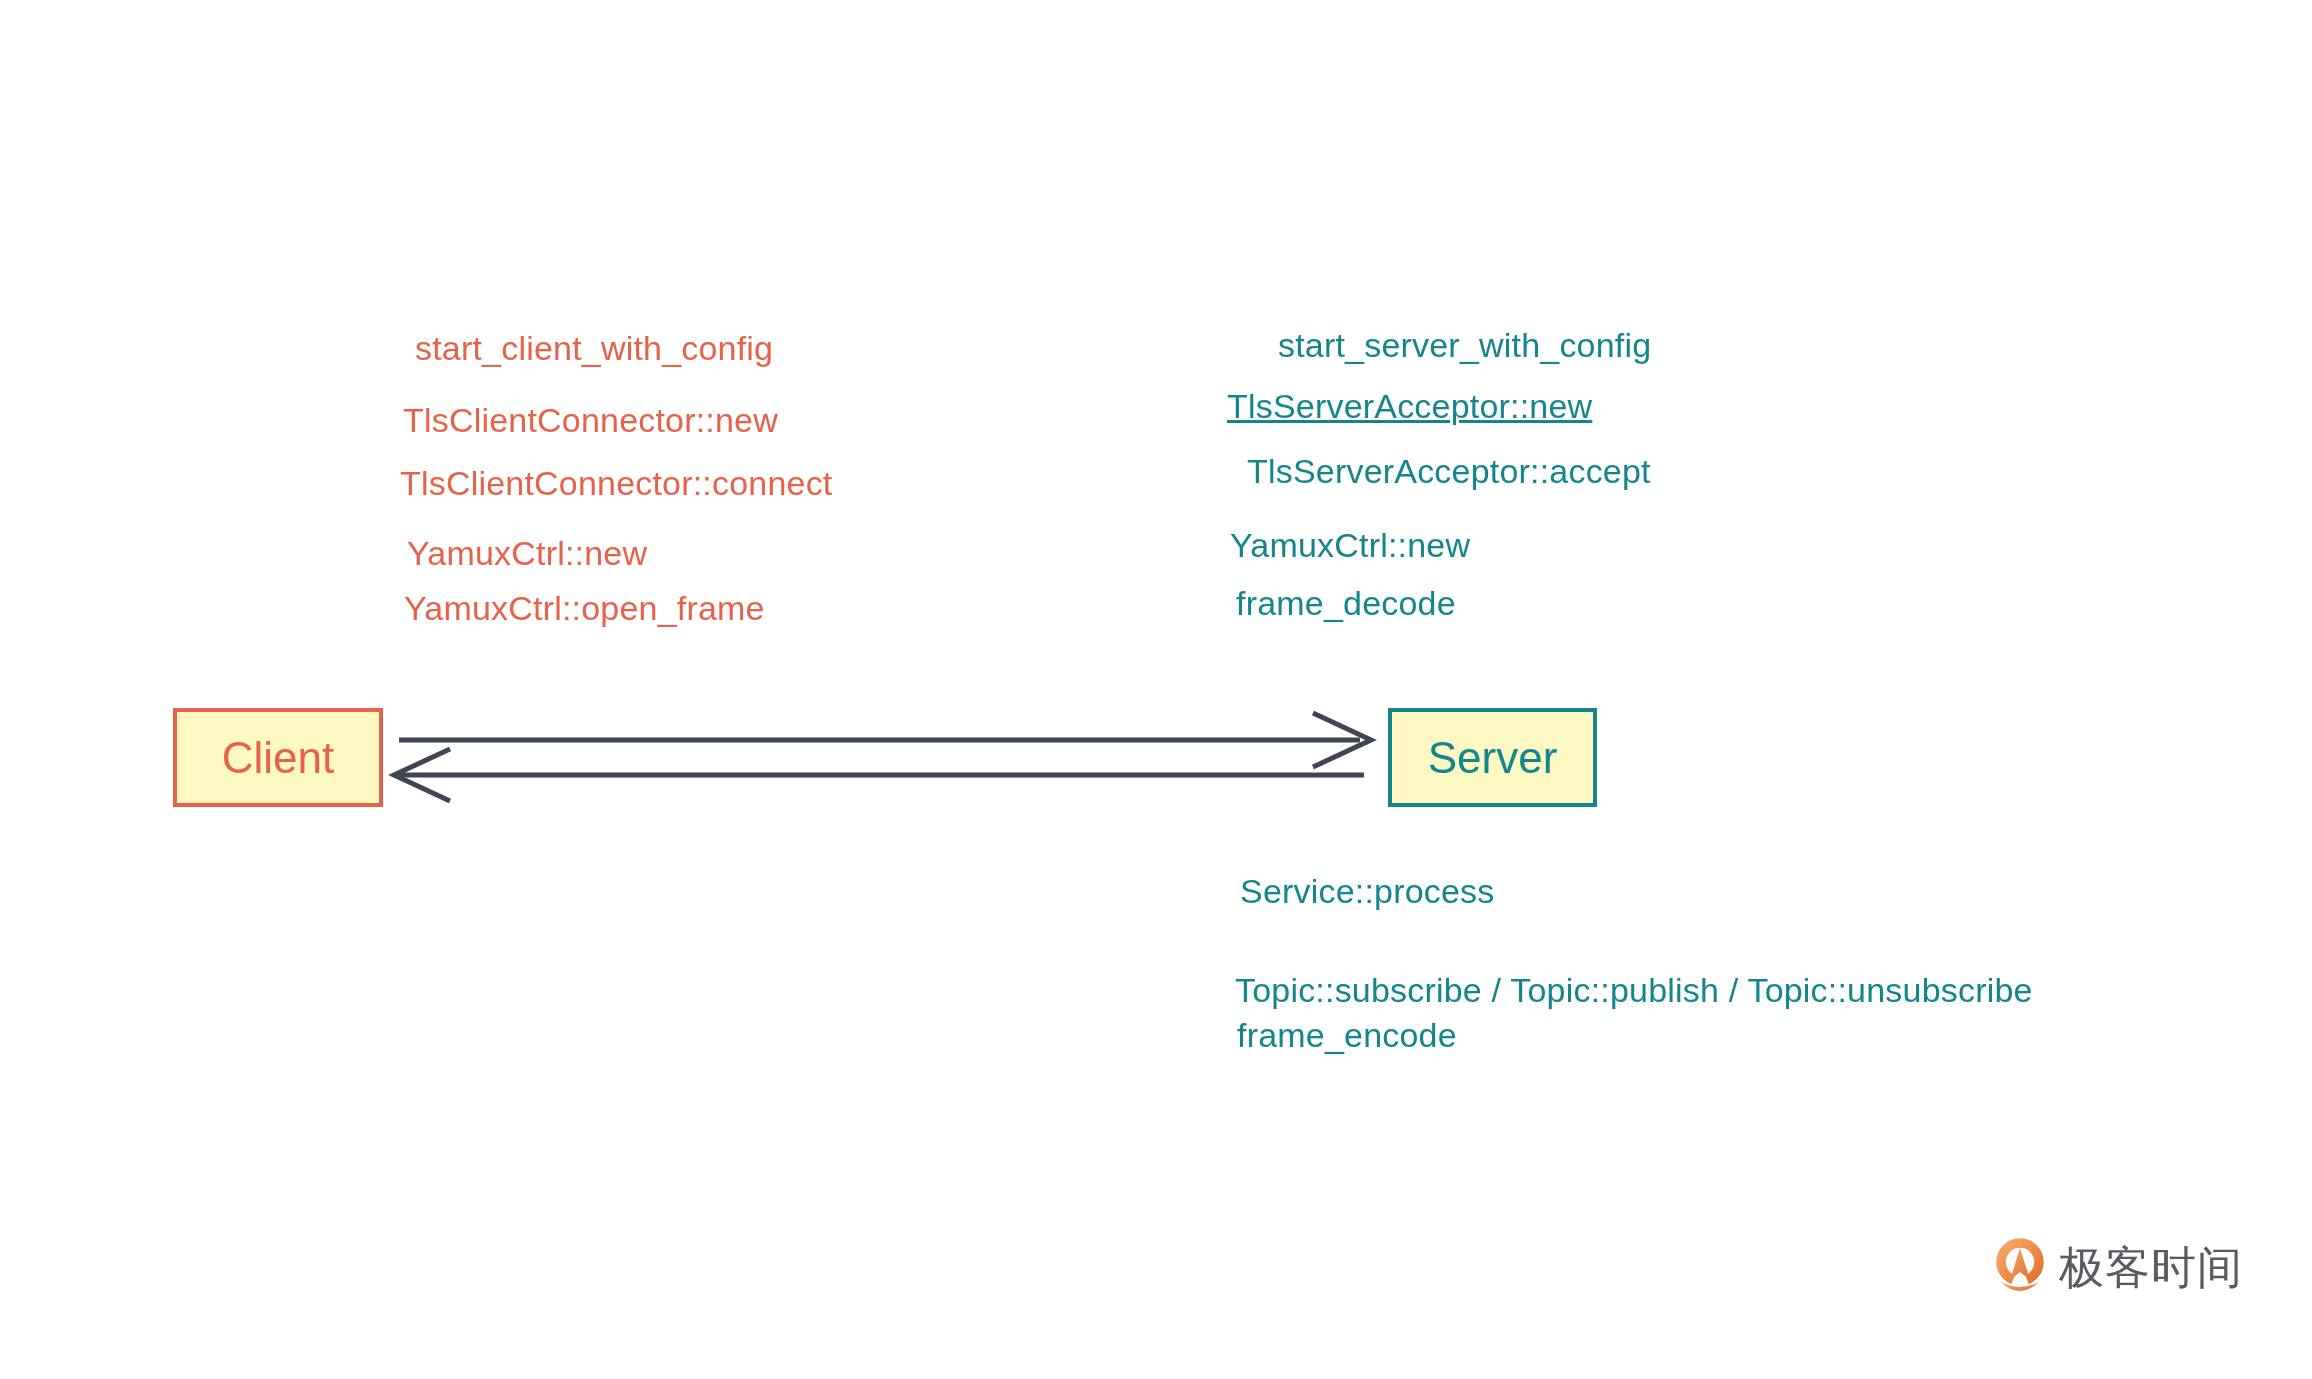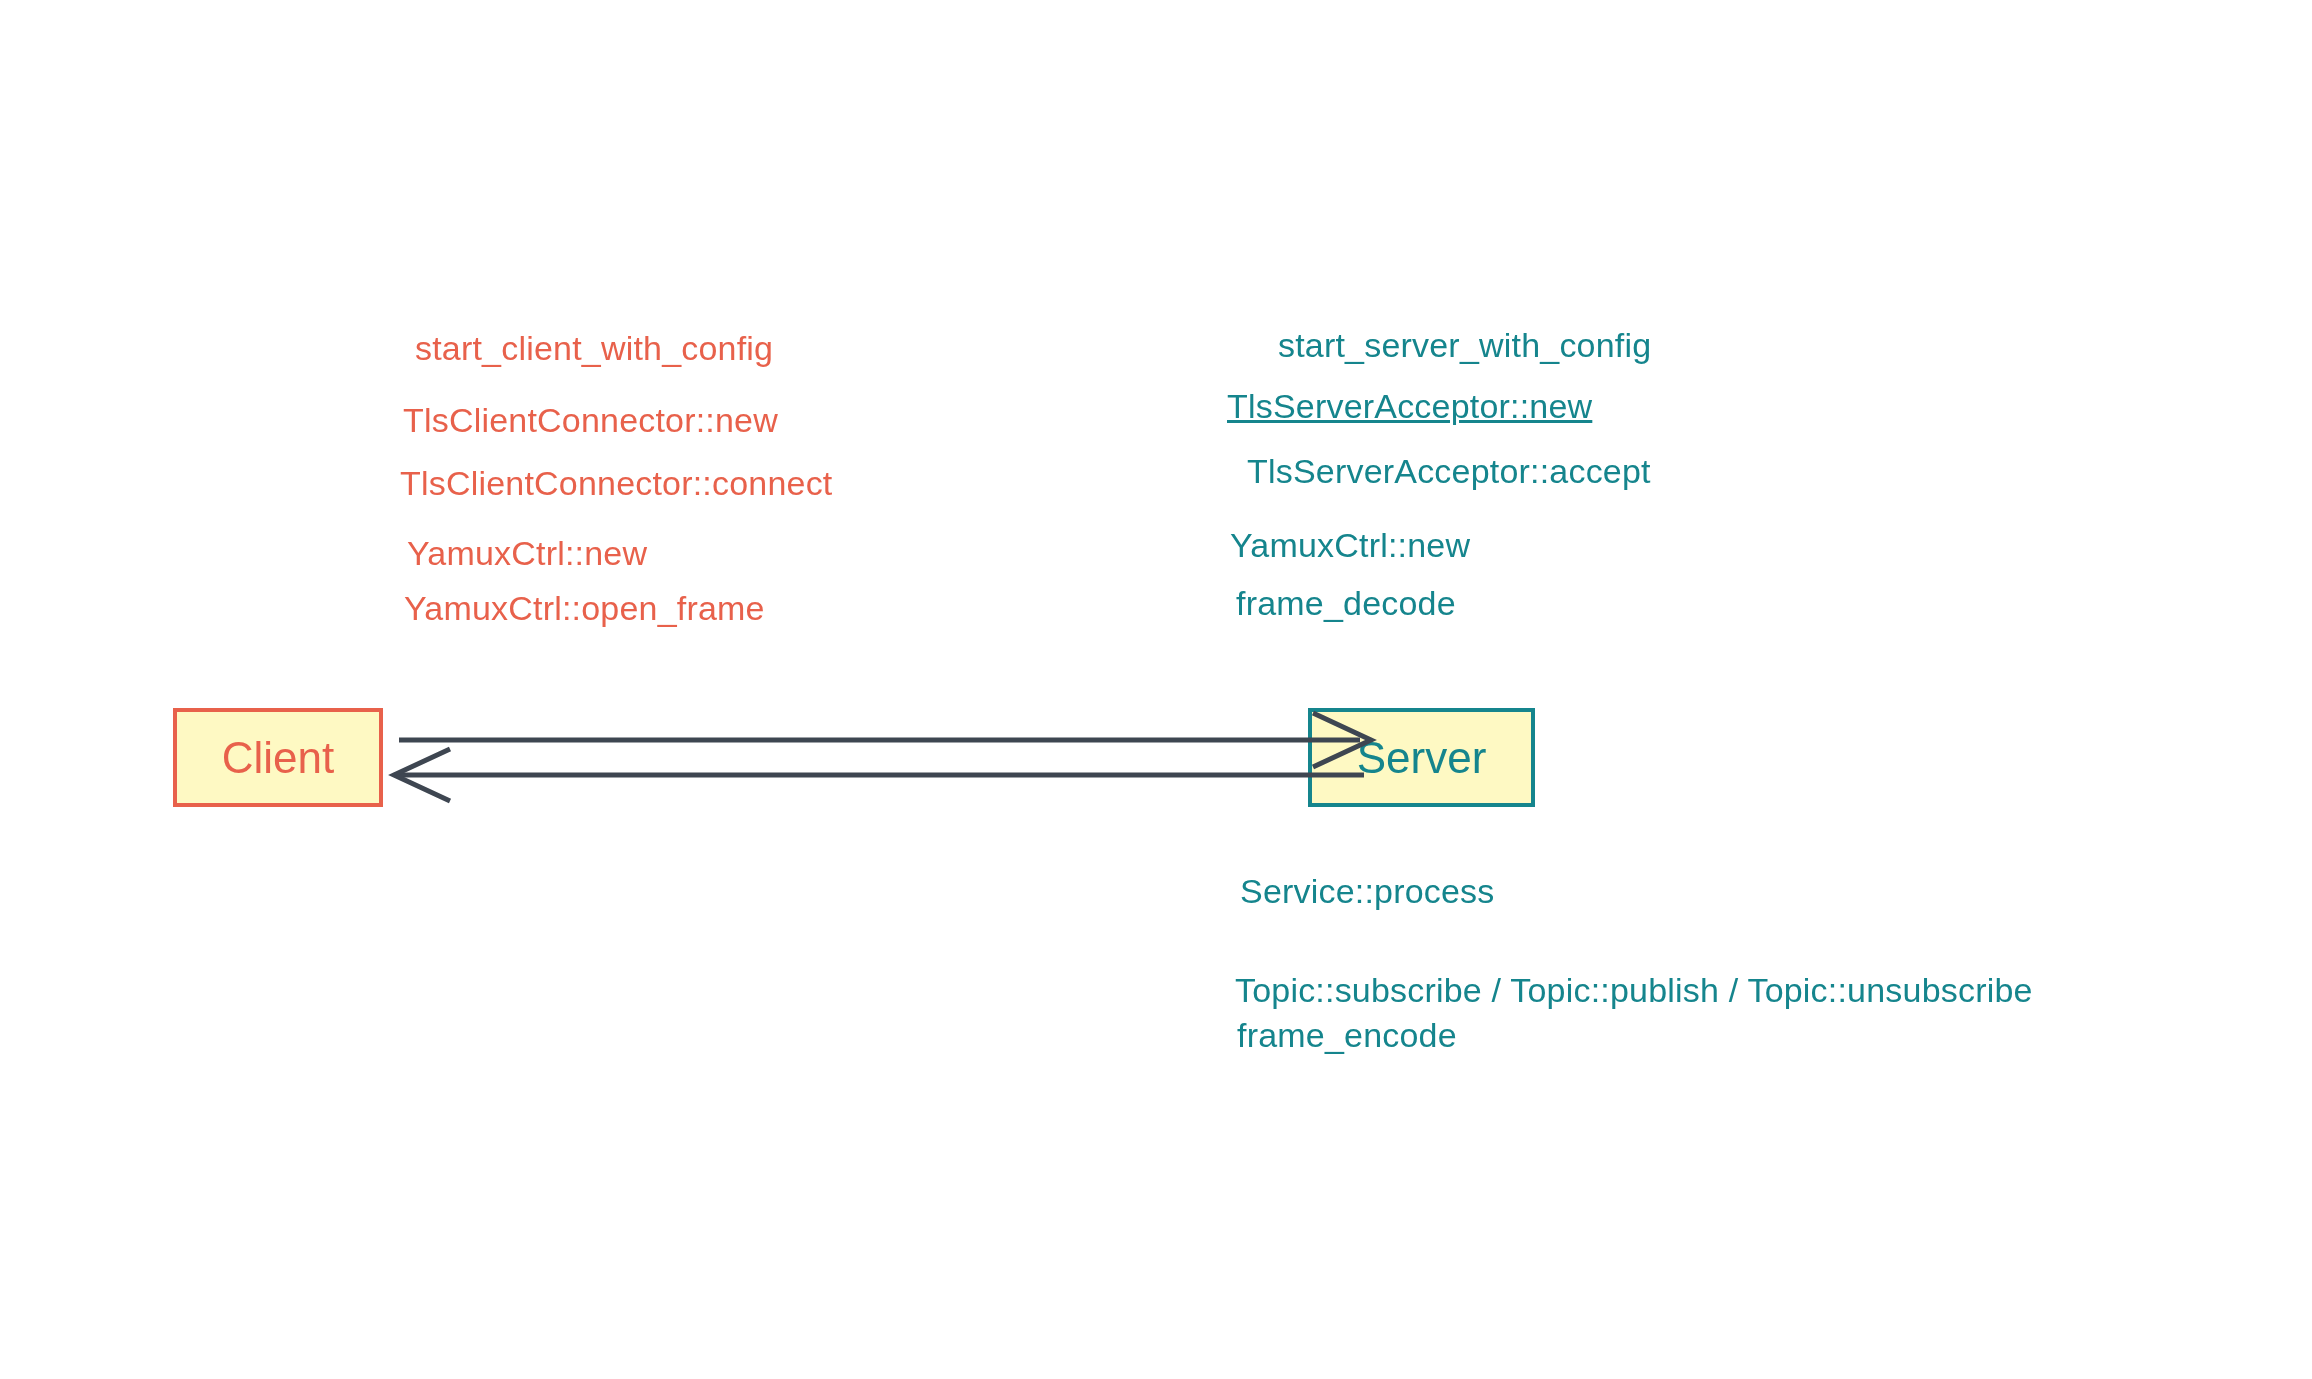--- a/index.html
+++ b/index.html
@@ -58,22 +58,22 @@
     font-size:44px;
     background:#fef9c3;
   }
   #client-box{
     left:173px;
     width:210px;
     border:4px solid var(--orange);
     color:var(--orange);
   }
   #server-box{
-    left:1308px;
-    width:227px;
+    left:1388px;
+    width:209px;
     border:4px solid var(--teal);
     color:var(--teal);
   }
 
   .arrows-svg{
     position:absolute;
     left:0;top:0;
     width:2312px;height:1379px;
   }
   .arrow-stroke{
@@ -134,14 +134,31 @@
 
   <svg class="arrows-svg" viewBox="0 0 2312 1379" xmlns="http://www.w3.org/2000/svg" aria-hidden="true">
 
     <line class="arrow-stroke" x1="399" y1="740" x2="1360" y2="740"></line>
     <polyline class="arrow-stroke" points="1313,713 1371,740 1313,767"></polyline>
 
     <line class="arrow-stroke" x1="396" y1="775" x2="1364" y2="775"></line>
     <polyline class="arrow-stroke" points="450,749 394,775 450,801"></polyline>
   </svg>
 
+  <div id="logo">
+    <svg width="52" height="58" viewBox="0 0 52 58" xmlns="http://www.w3.org/2000/svg" aria-hidden="true">
+      <defs>
+        <linearGradient id="lg" x1="0" y1="0" x2="1" y2="1">
+          <stop offset="0" stop-color="#F5A869"></stop>
+          <stop offset="1" stop-color="#E4702F"></stop>
+        </linearGradient>
+      </defs>
+
+      <circle cx="26" cy="24" r="19" fill="none" stroke="url(#lg)" stroke-width="9.5" pathLength="100" stroke-dasharray="19 12 69"></circle>
+
+      <polygon points="26,10 36,42 26,34 16,42" fill="url(#lg)"></polygon>
+
+      <path d="M7,44 Q26,54 45,44 Q26,62 7,44 Z" fill="url(#lg)"></path>
+    </svg>
+    <span id="logo-text">极客时间</span>
+  </div>
 
 </div>
 
 </body></html>

